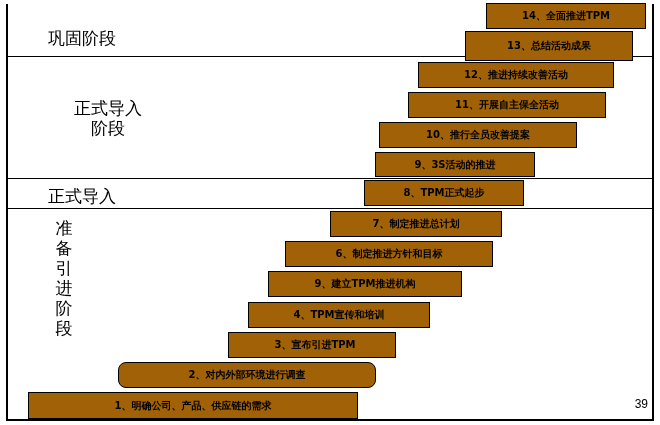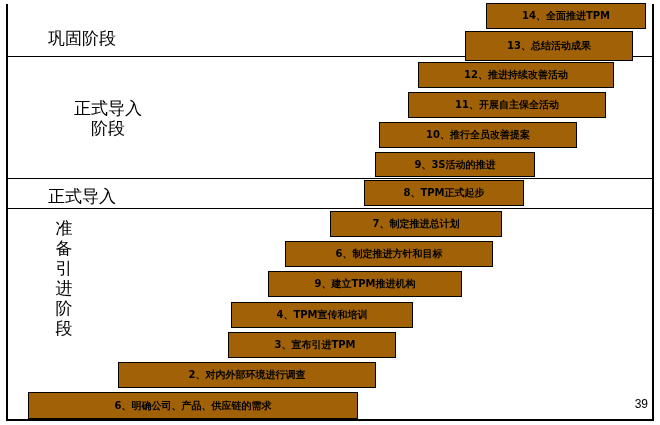--- a/index.html
+++ b/index.html
@@ -116,20 +116,20 @@
       <div class="step" style="left: 486px; top: 3px; width: 160px; height: 26px;">14、全面推进TPM</div>
       <div class="step" style="left: 465px; top: 31px; width: 168px; height: 30px;">13、总结活动成果</div>
       <div class="step" style="left: 418px; top: 62px; width: 196px; height: 26px;">12、推进持续改善活动</div>
       <div class="step" style="left: 398px; top: 92px; width: 198px; height: 26px; margin-left: 10px;">11、开展自主保全活动</div>
       <div class="step" style="left: 379px; top: 122px; width: 198px; height: 26px;">10、推行全员改善提案</div>
       <div class="step" style="left: 375px; top: 152px; width: 160px; height: 25px;">9、3S活动的推进</div>
       <div class="step" style="left: 364px; top: 180px; width: 160px; height: 26px;">8、TPM正式起步</div>
       <div class="step" style="left: 330px; top: 211px; width: 172px; height: 26px;">7、制定推进总计划</div>
       <div class="step" style="left: 285px; top: 241px; width: 208px; height: 26px;">6、制定推进方针和目标</div>
       <div class="step" style="left: 268px; top: 271px; width: 194px; height: 26px;">9、建立TPM推进机构</div>
-      <div class="step" style="left: 231px; top: 302px; width: 182px; height: 26px;">4、TPM宣传和培训</div>
+      <div class="step" style="left: 248px; top: 302px; width: 182px; height: 26px;">4、TPM宣传和培训</div>
       <div class="step" style="left: 228px; top: 332px; width: 168px; height: 26px; padding-left: 12px;">3、宣布引进TPM</div>
-      <div class="step" style="left: 118px; top: 362px; width: 258px; height: 26px;">2、对内外部环境进行调查</div>
-      <div class="step" style="left: 28px; top: 392px; width: 330px; height: 27px;">6、明确公司、产品、供应链的需求</div>
+      <div class="step" style="left: 118px; top: 362px; width: 258px; height: 26px; border-radius: 8px;">2、对内外部环境进行调查</div>
+      <div class="step" style="left: 28px; top: 392px; width: 330px; height: 27px;">1、明确公司、产品、供应链的需求</div>
     </div>
 
   <div class="page-num">39</div>
 </div>
 
 </body></html>

